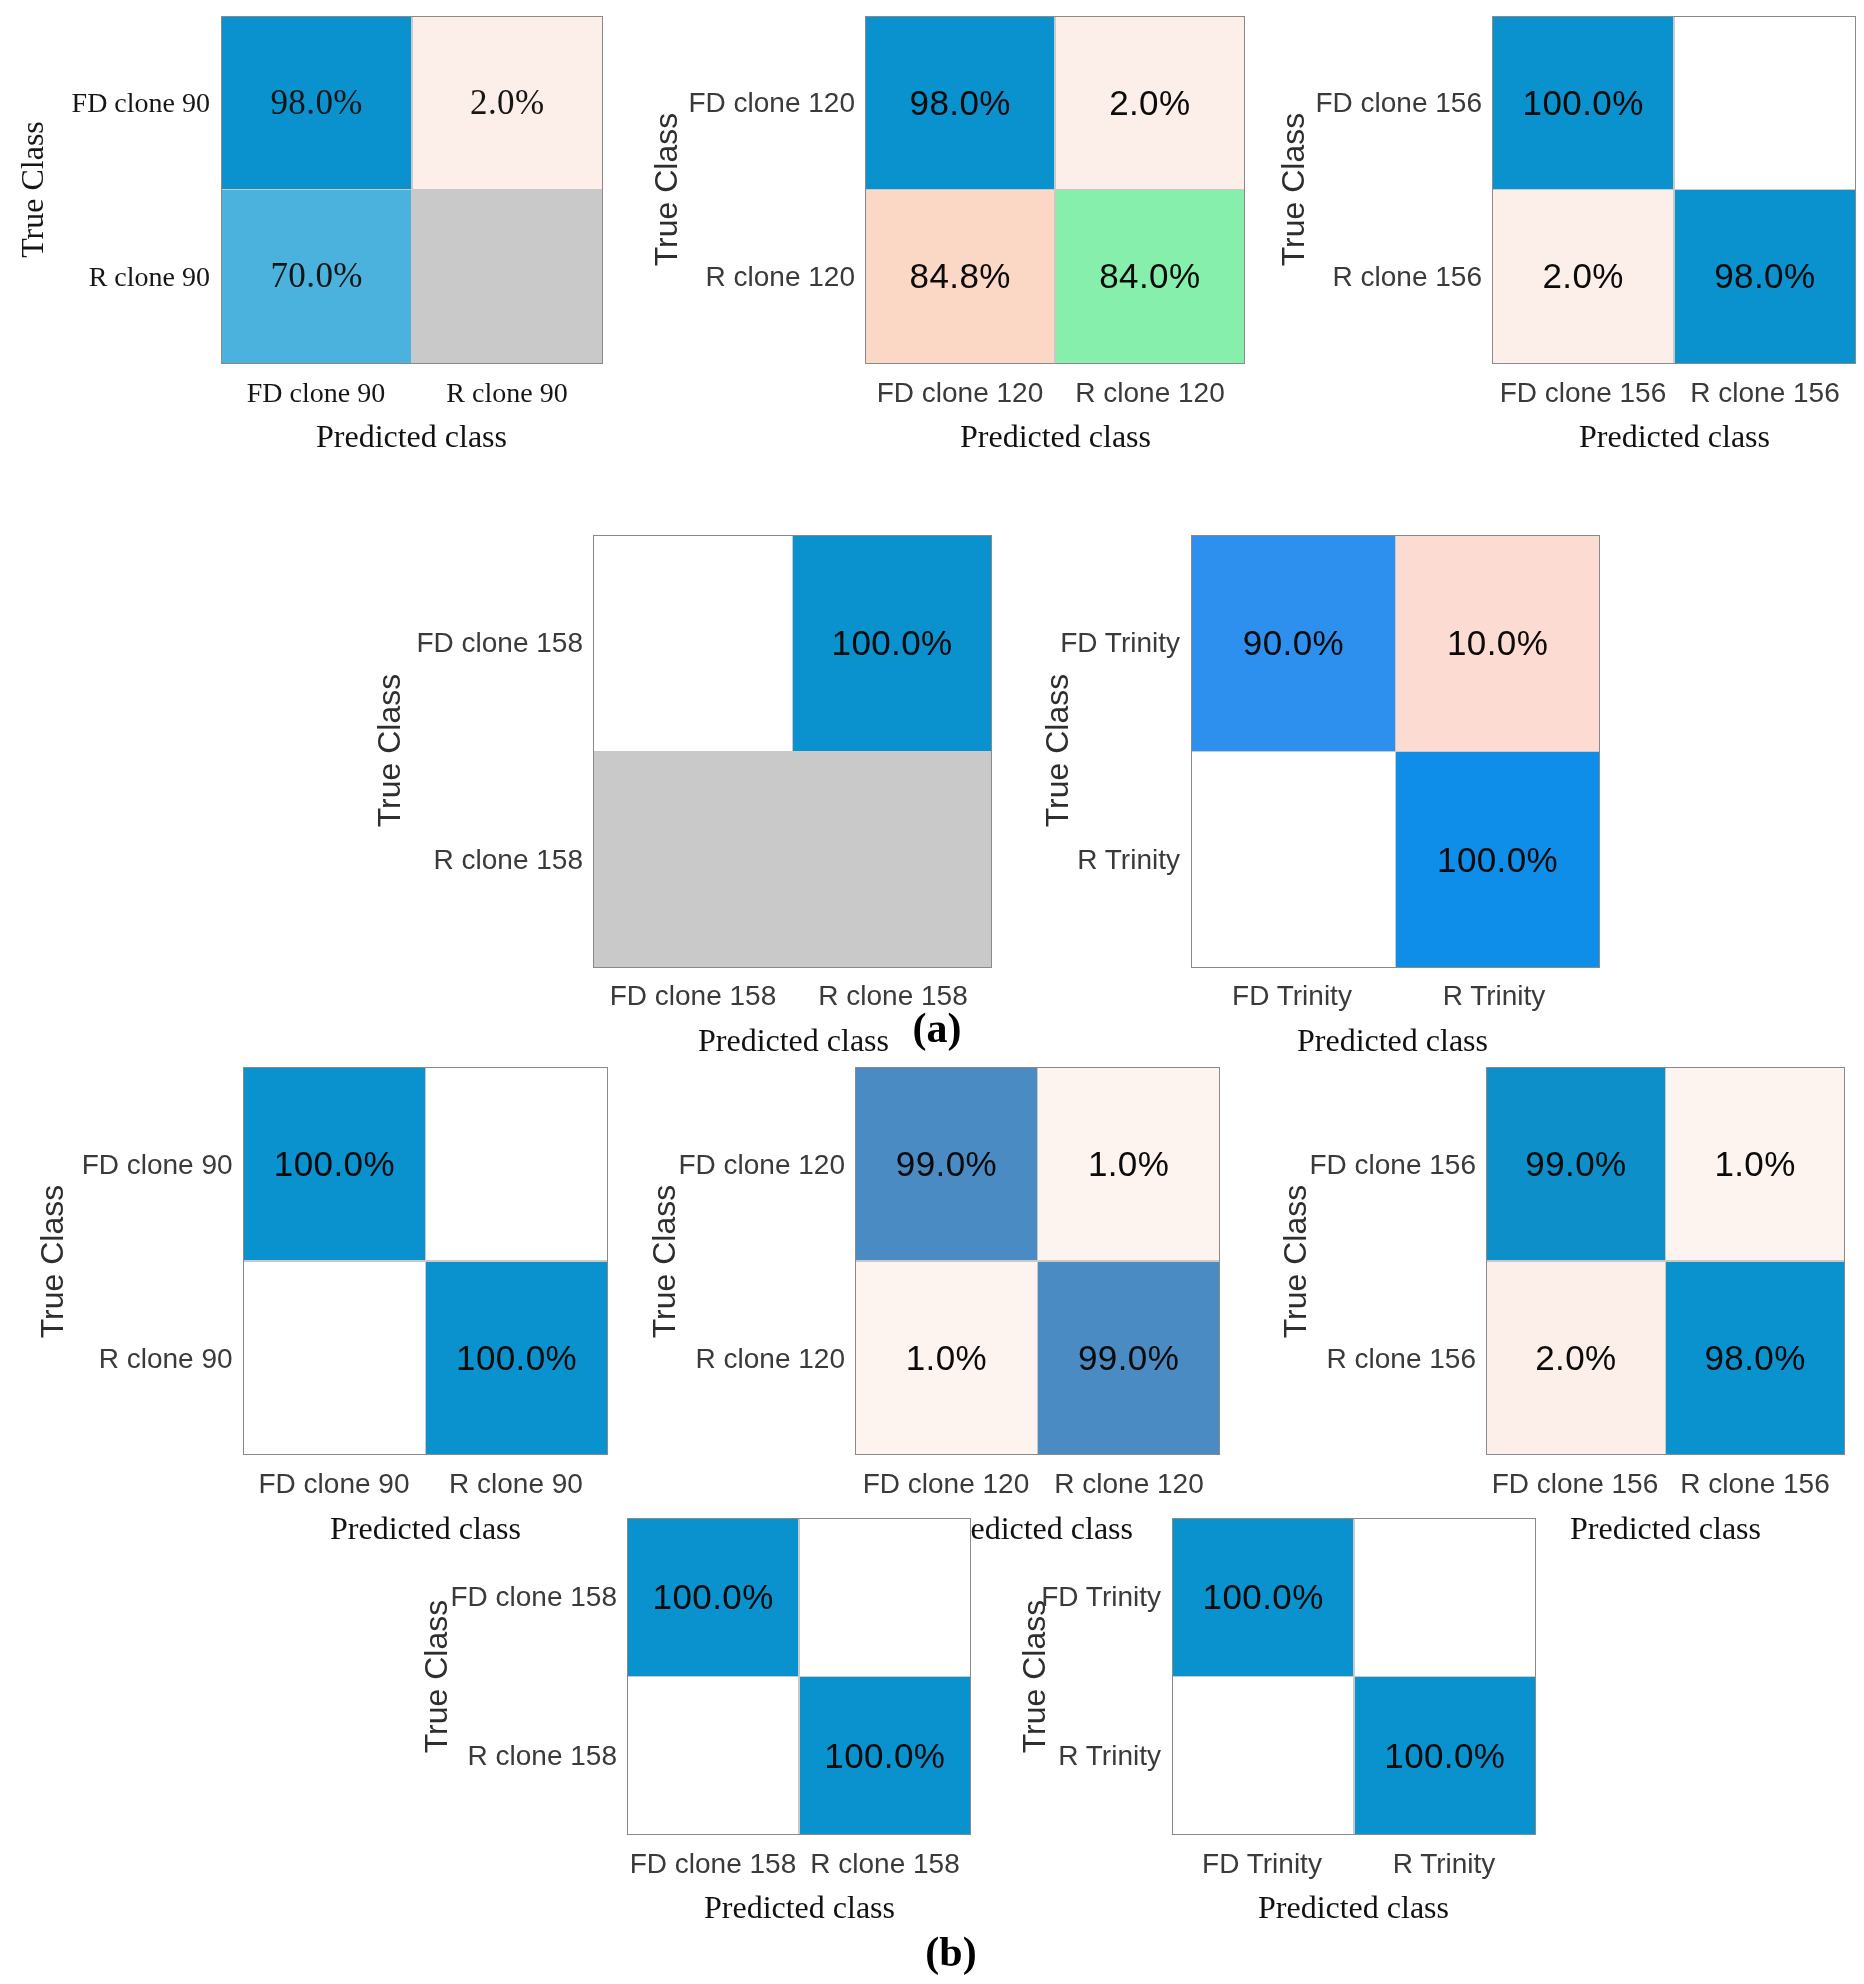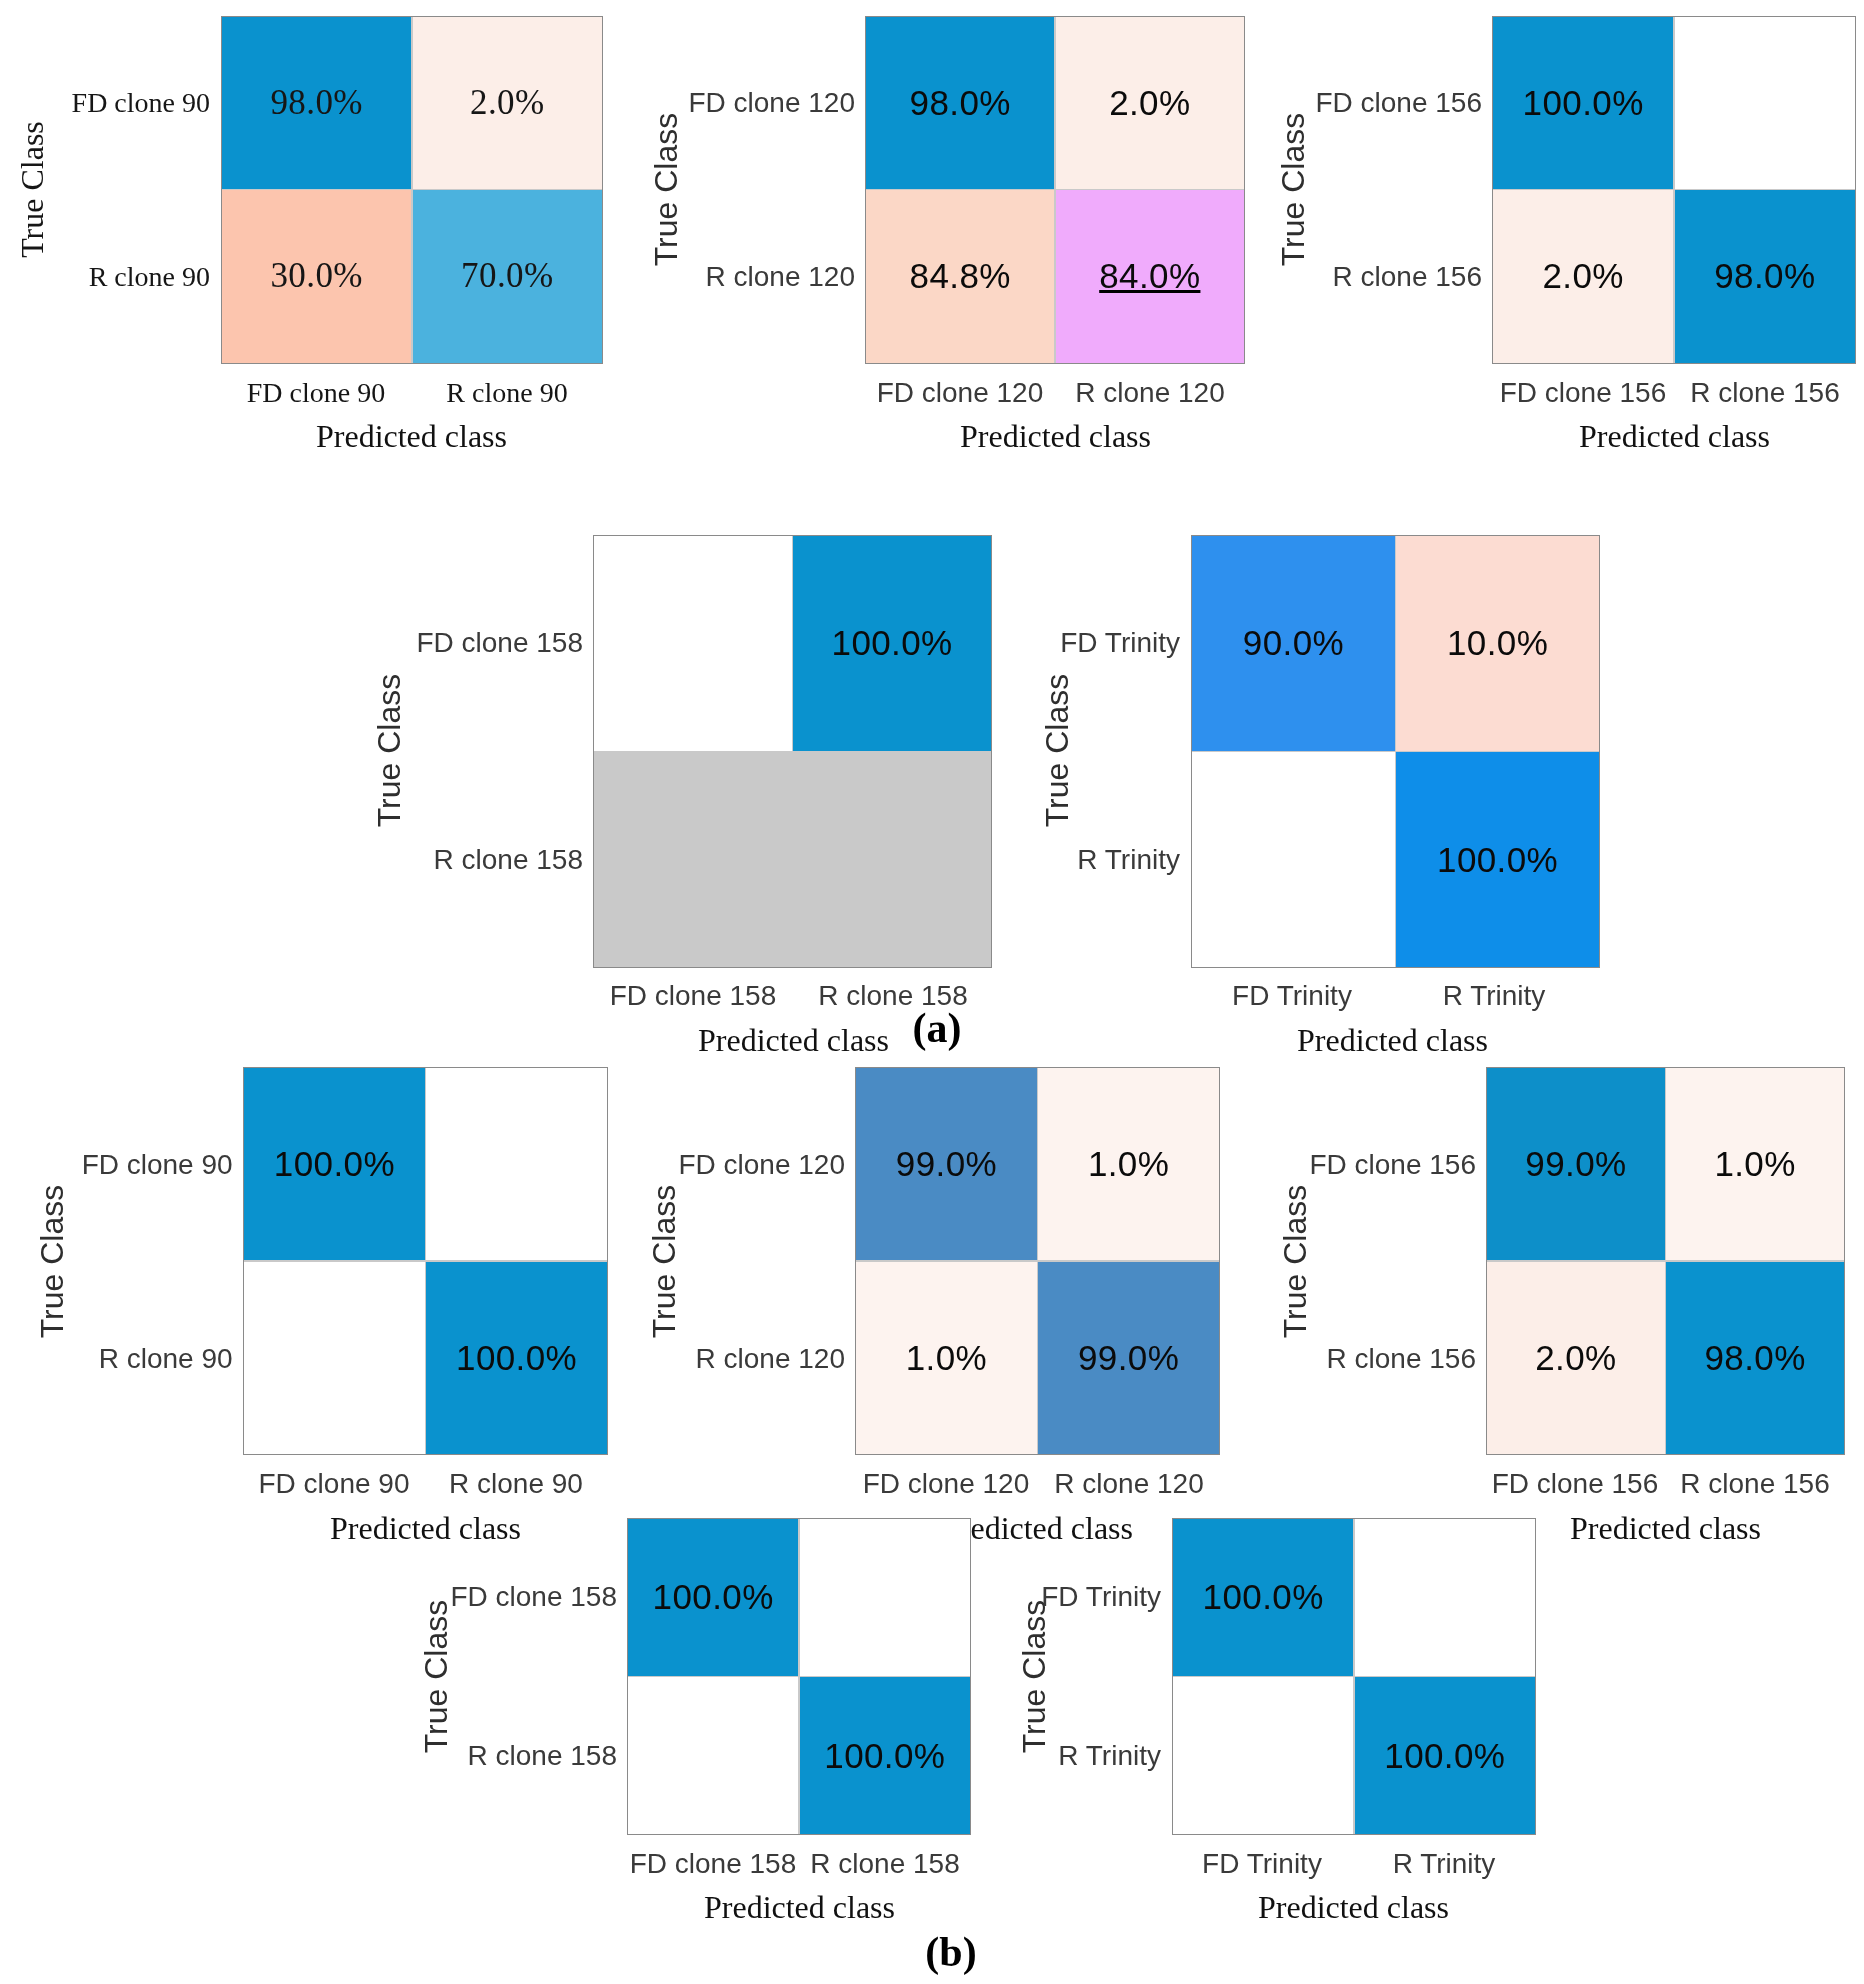--- a/index.html
+++ b/index.html
@@ -43,23 +43,20 @@
     <div class="ylabel" style="left: -101px; top: 171px;">True Class</div>
     <div class="ytick" style="left: -39px; top: 84px;">FD clone 90</div>
     <div class="ytick" style="left: -39px; top: 258px;">R clone 90</div>
     <div class="grid" style="left: 221px; top: 15.5px; width: 382px; height: 348px;">
       <div class="cell" style="background: rgb(10, 146, 206);">
           <span class="val">98.0%</span>
         </div>
       <div class="cell" style="background: rgb(252, 238, 232);">
           <span class="val">2.0%</span>
         </div>
-      <div class="cell" style="background: rgb(252, 197, 174);">
-          <span class="val">30.0%</span>
-        </div>
       <div class="cell" style="background: rgb(75, 178, 222);">
           <span class="val">70.0%</span>
         </div>
     </div>
     <div class="xtick" style="left: 183px; top: 374px; width: 266px;">FD clone 90</div>
     <div class="xtick" style="left: 374px; top: 374px; width: 266px;">R clone 90</div>
     <div class="xlabel" style="left: 256px; top: 416px; width: 311px;">Predicted class</div>
   </section>
     <section class="panel f-sans">
     <div class="ylabel" style="left: 533px; top: 171px;">True Class</div>
@@ -68,21 +65,21 @@
     <div class="grid" style="left: 865px; top: 15.5px; width: 380px; height: 348px;">
       <div class="cell" style="background: rgb(10, 146, 206);">
           <span class="val">98.0%</span>
         </div>
       <div class="cell" style="background: rgb(252, 238, 232);">
           <span class="val">2.0%</span>
         </div>
       <div class="cell" style="background: rgb(251, 215, 198);">
           <span class="val">84.8%</span>
         </div>
-      <div class="cell" style="background: #f0abfc; text-decoration: underline;">
+      <div class="cell" style="background: #86efac;">
           <span class="val">84.0%</span>
         </div>
     </div>
     <div class="xtick" style="left: 827px; top: 374px; width: 266px;">FD clone 120</div>
     <div class="xtick" style="left: 1017px; top: 374px; width: 266px;">R clone 120</div>
     <div class="xlabel" style="left: 900px; top: 416px; width: 311px;">Predicted class</div>
   </section>
     <section class="panel f-sans">
     <div class="ylabel" style="left: 1160px; top: 171px;">True Class</div>
     <div class="ytick" style="left: 1233px; top: 84px;">FD clone 156</div>

